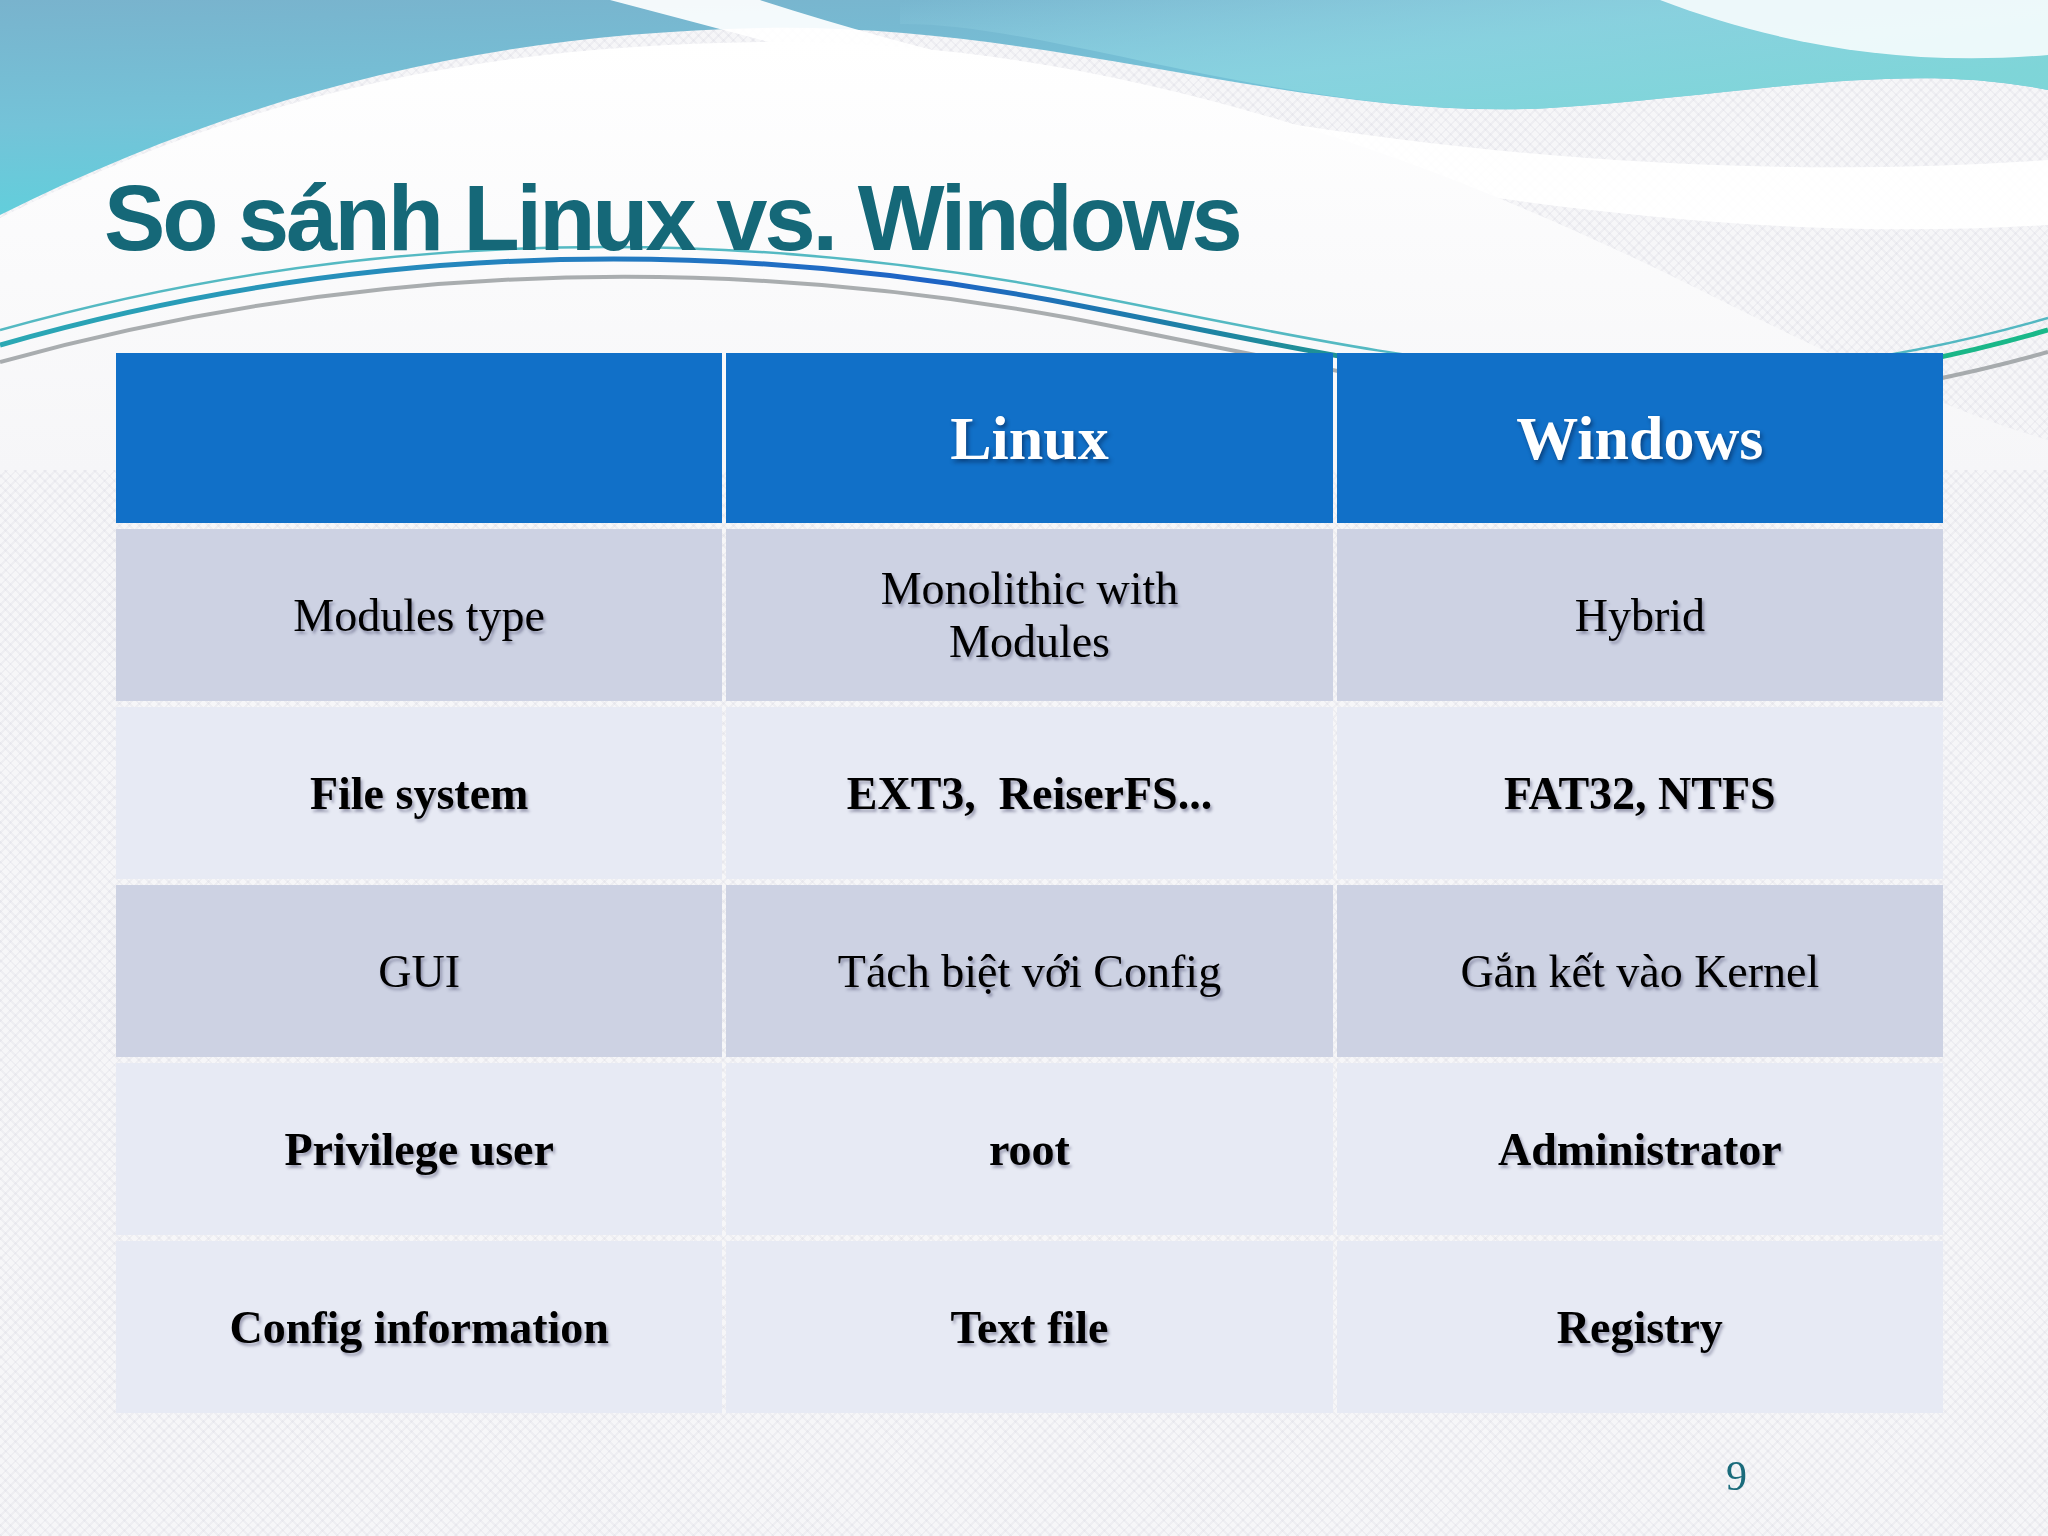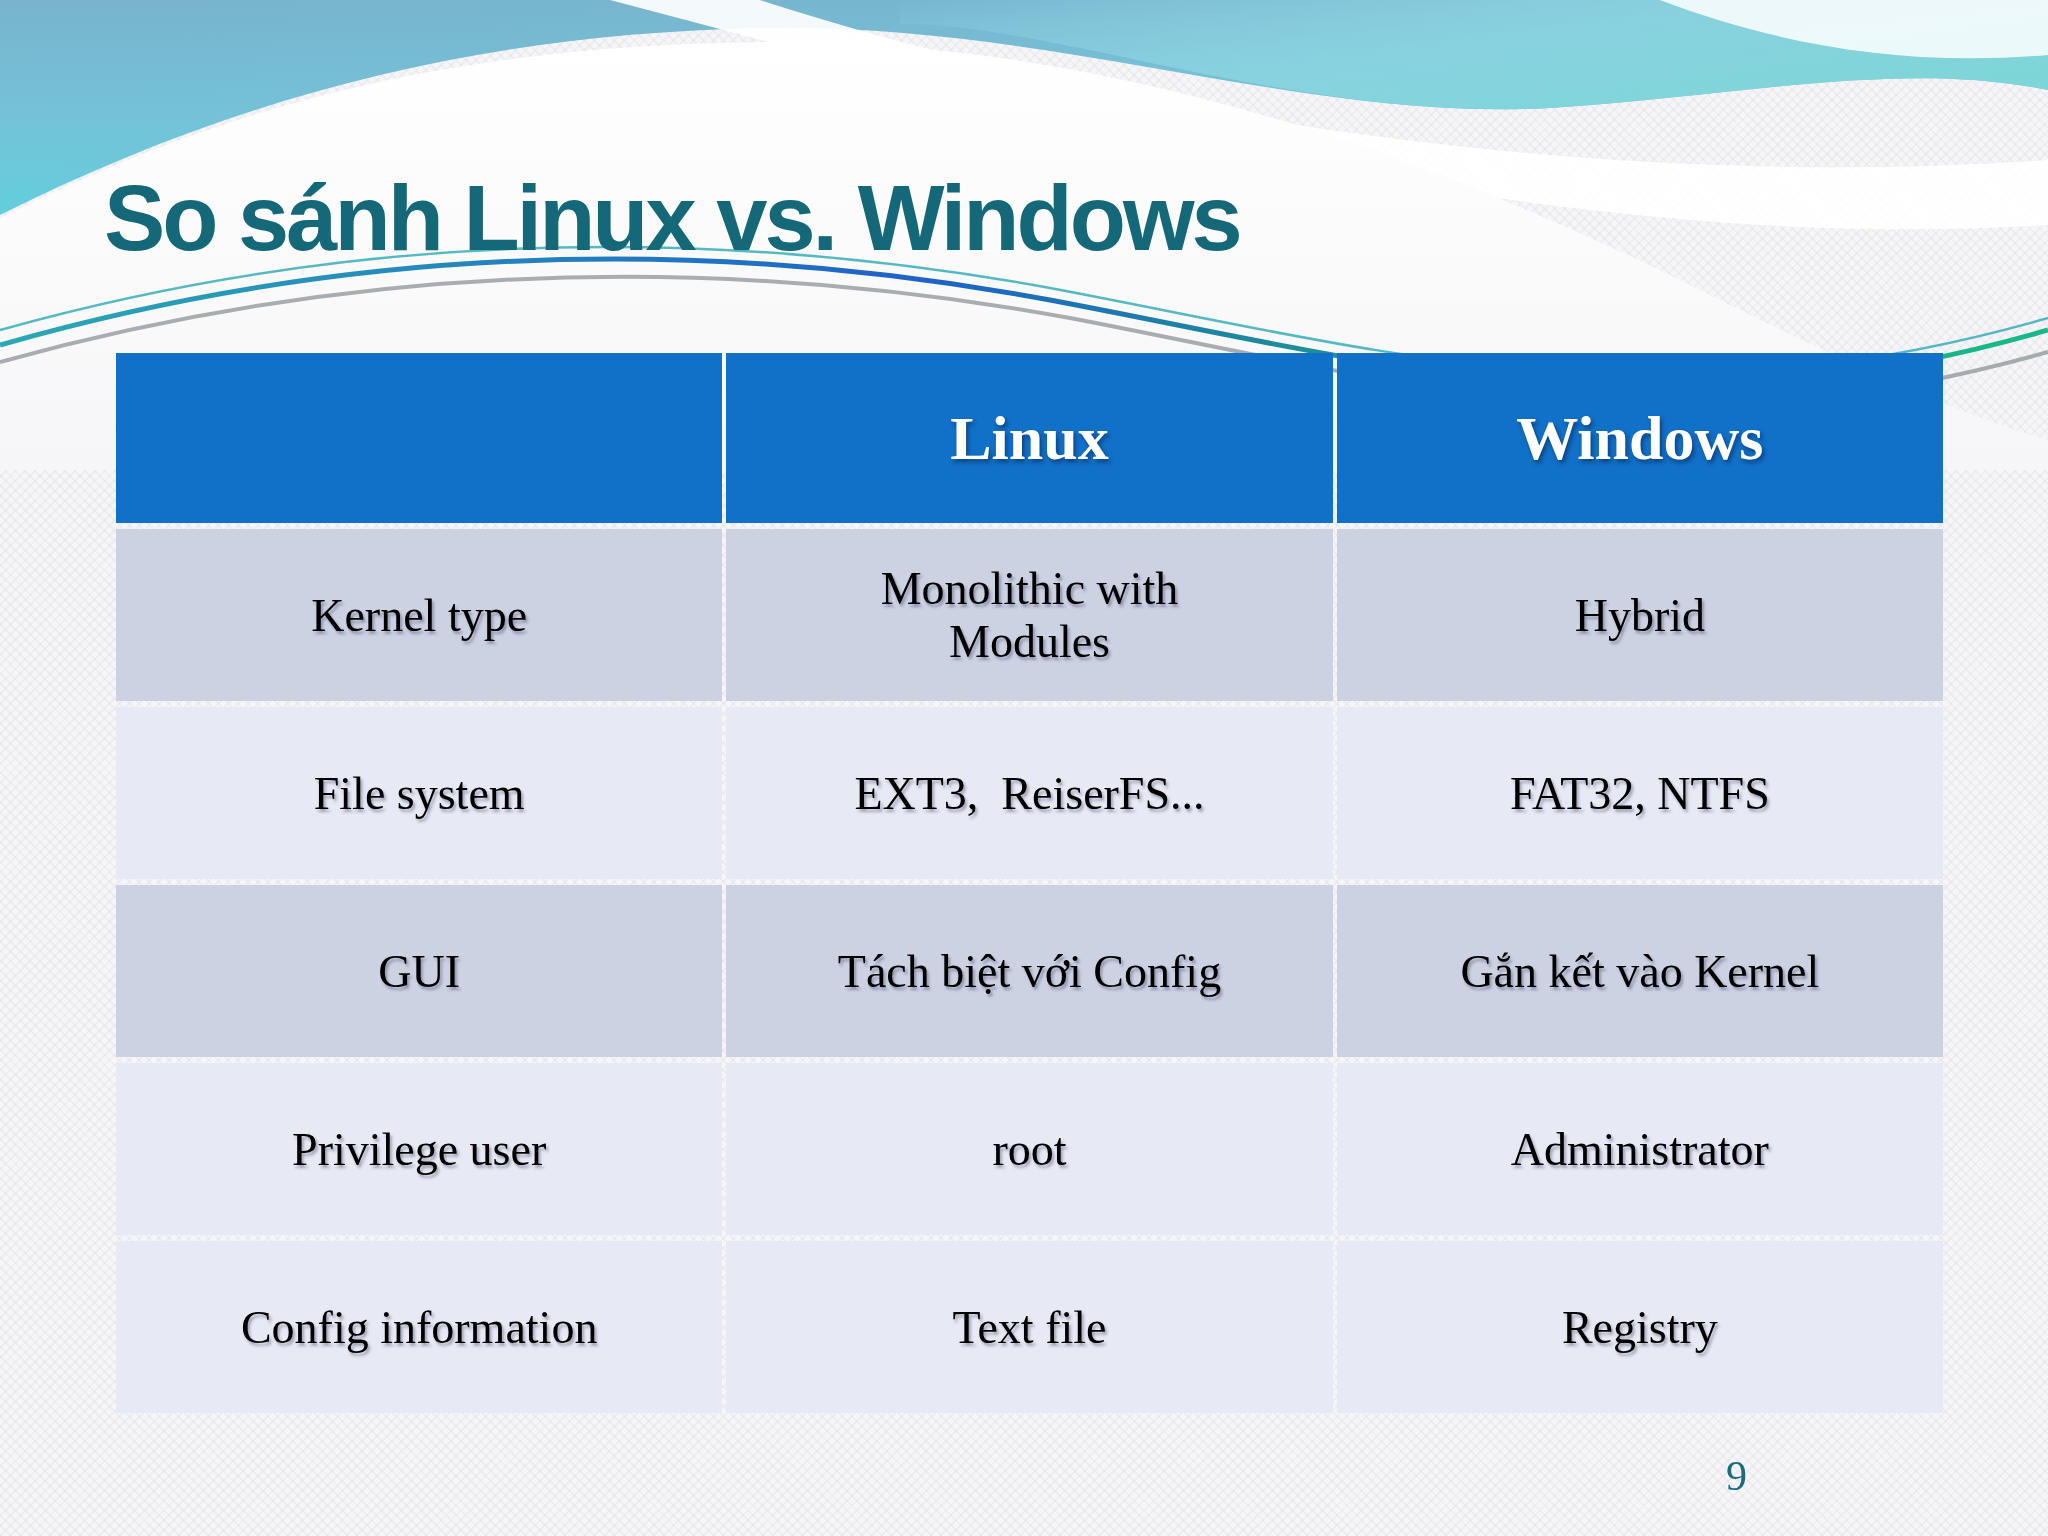--- a/index.html
+++ b/index.html
@@ -62,21 +62,21 @@
     font-size: 62px;
     text-shadow: 2px 3px 4px rgba(0, 10, 40, 0.45);
   }
   table.cmp tbody th, table.cmp tbody td {
     height: 140px;
     font-size: 46px;
     color: #000000;
     text-shadow: 2px 3px 3px rgba(40, 40, 80, 0.38);
   }
   table.cmp tr.band-dark  th, table.cmp tr.band-dark  td { background: #cdd2e3; }
-  table.cmp tr.band-light th, table.cmp tr.band-light td { background: #e7eaf4; }
+  table.cmp tr.band-light th, table.cmp tr.band-light td { background: #e7eaf4; font-weight: bold; }
 
   .pagenum {
     position: absolute;
     left: 1726px;
     top: 1452px;
     font-size: 42px;
     color: #1a6b7b;
     font-family: "Liberation Serif", serif;
   }
 </style>
@@ -136,21 +136,21 @@
   <table class="cmp">
     <thead>
       <tr>
         <th></th>
         <th>Linux</th>
         <th>Windows</th>
       </tr>
     </thead>
     <tbody>
       <tr class="band-dark">
-        <th>Kernel type</th>
+        <th>Modules type</th>
         <td>Monolithic with
 Modules</td>
         <td>Hybrid</td>
       </tr>
       <tr class="band-light">
         <th>File system</th>
         <td>EXT3,  ReiserFS...</td>
         <td>FAT32, NTFS</td>
       </tr>
       <tr class="band-dark">

